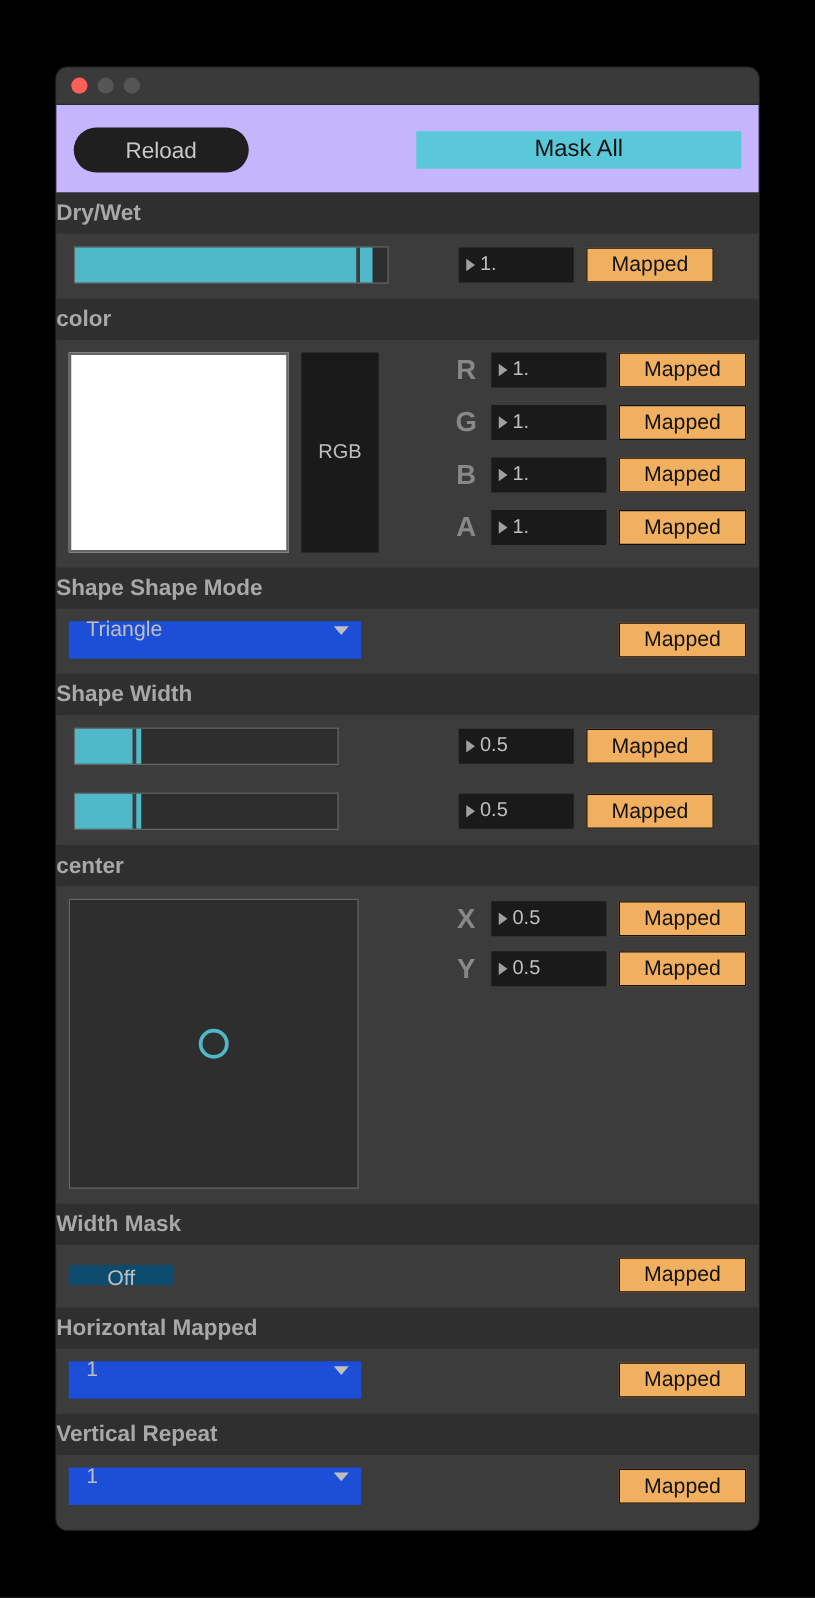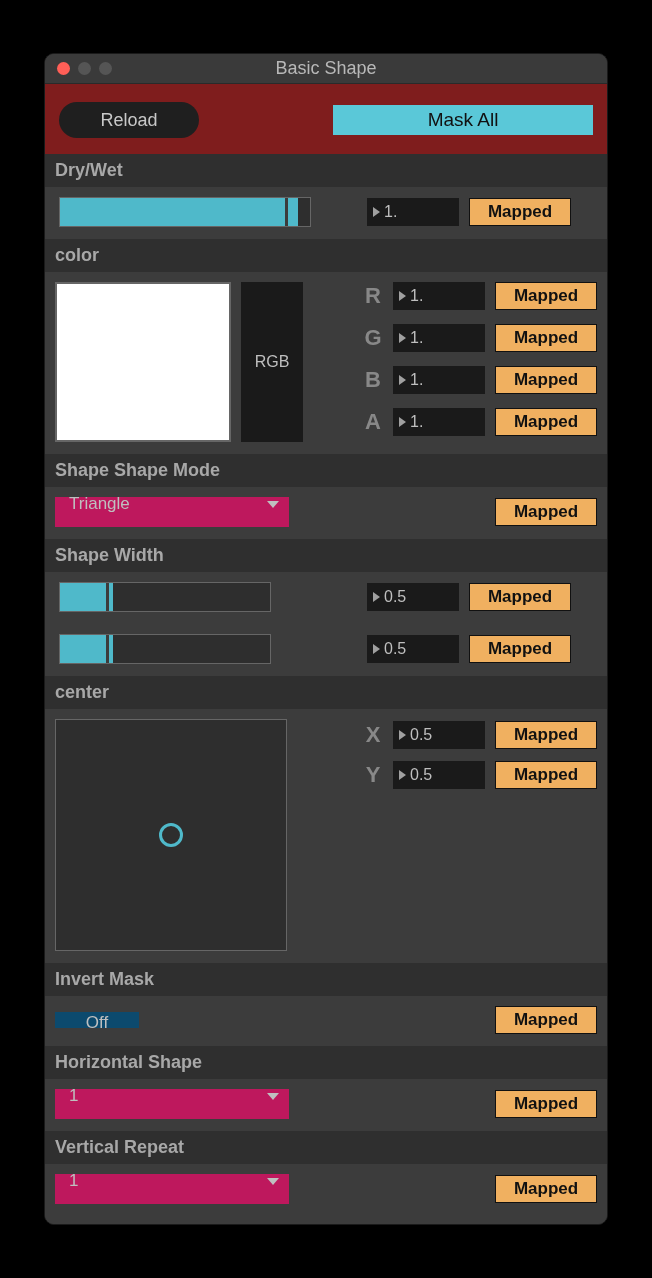--- a/index.html
+++ b/index.html
@@ -46,21 +46,21 @@
     text-align: center;
     color: #b8b8b8;
     font-size: 18px;
     font-weight: 400;
   }
   .toolbar {
     display: flex;
     align-items: center;
     padding: 18px 14px 16px 14px;
     gap: 14px;
-    background: #7f1d1d;
+    background: #c4b5fd;
   }
   .reload-btn {
     background: #1f1f1f;
     color: #c8c8c8;
     border: none;
     border-radius: 18px;
     width: 140px;
     height: 36px;
     font-size: 18px;
     cursor: pointer;
@@ -74,21 +74,21 @@
     border: none;
     font-size: 19px;
     font-weight: 500;
     cursor: pointer;
   }
   .section-header {
     background: #2f2f2f;
     color: #a8a8a8;
     font-size: 18px;
     font-weight: 600;
-    padding: 6px 10px;
+    padding: 6px 0;
   }
   .section-body {
     background: #3c3c3c;
     padding: 10px 10px 12px 10px;
   }
   .row {
     display: flex;
     align-items: center;
     gap: 10px;
   }
@@ -129,21 +129,21 @@
     border-left: 7px solid #a0a0a0;
     margin-right: 4px;
   }
   .mapped-btn {
     background: #f0b060;
     color: #111;
     border: 1px solid #111;
     height: 28px;
     width: 102px;
     font-size: 17px;
-    font-weight: 700;
+    font-weight: 400;
     cursor: pointer;
   }
   .spacer-col { width: 36px; }
   .rgba-label {
     width: 20px;
     color: #888;
     font-size: 22px;
     font-weight: 700;
     text-align: center;
   }
@@ -175,21 +175,21 @@
     gap: 14px;
     flex: 1;
   }
   .color-row {
     display: flex;
     align-items: center;
     gap: 10px;
     justify-content: flex-end;
   }
   .dropdown {
-    background: #be185d;
+    background: #1d4ed8;
     color: #bfbfbf;
     height: 30px;
     width: 234px;
     display: flex;
     align-items: center;
     justify-content: space-between;
     padding: 0 10px 16px 14px;
     font-size: 17px;
     cursor: pointer;
     border: none;
@@ -248,21 +248,20 @@
 <body>
 
 <div class="window">
 
   <div class="titlebar">
     <div class="traffic">
       <div class="dot red"></div>
       <div class="dot grey"></div>
       <div class="dot grey"></div>
     </div>
-    <div class="title">Basic Shape</div>
   </div>
 
   <div class="toolbar">
     <button class="reload-btn">Reload</button>
     <button class="unmap-btn">Mask All</button>
   </div>
 
   <div class="section-header">Dry/Wet</div>
   <div class="section-body">
     <div class="row pad-left">
@@ -383,29 +382,29 @@
           <div class="numbox">
               <span class="tri"></span>
               <span>0.5</span>
             </div>
           <button class="mapped-btn">Mapped</button>
         </div>
       </div>
     </div>
   </div>
 
-  <div class="section-header">Invert Mask</div>
+  <div class="section-header">Width Mask</div>
   <div class="section-body">
     <div class="row">
       <button class="toggle-off">Off</button>
       <button class="mapped-btn right-align">Mapped</button>
     </div>
   </div>
 
-  <div class="section-header">Horizontal Shape</div>
+  <div class="section-header">Horizontal Mapped</div>
   <div class="section-body">
     <div class="row">
       <div class="dropdown">
         <span>1</span>
         <span class="chev"></span>
       </div>
       <button class="mapped-btn right-align">Mapped</button>
     </div>
   </div>
 

